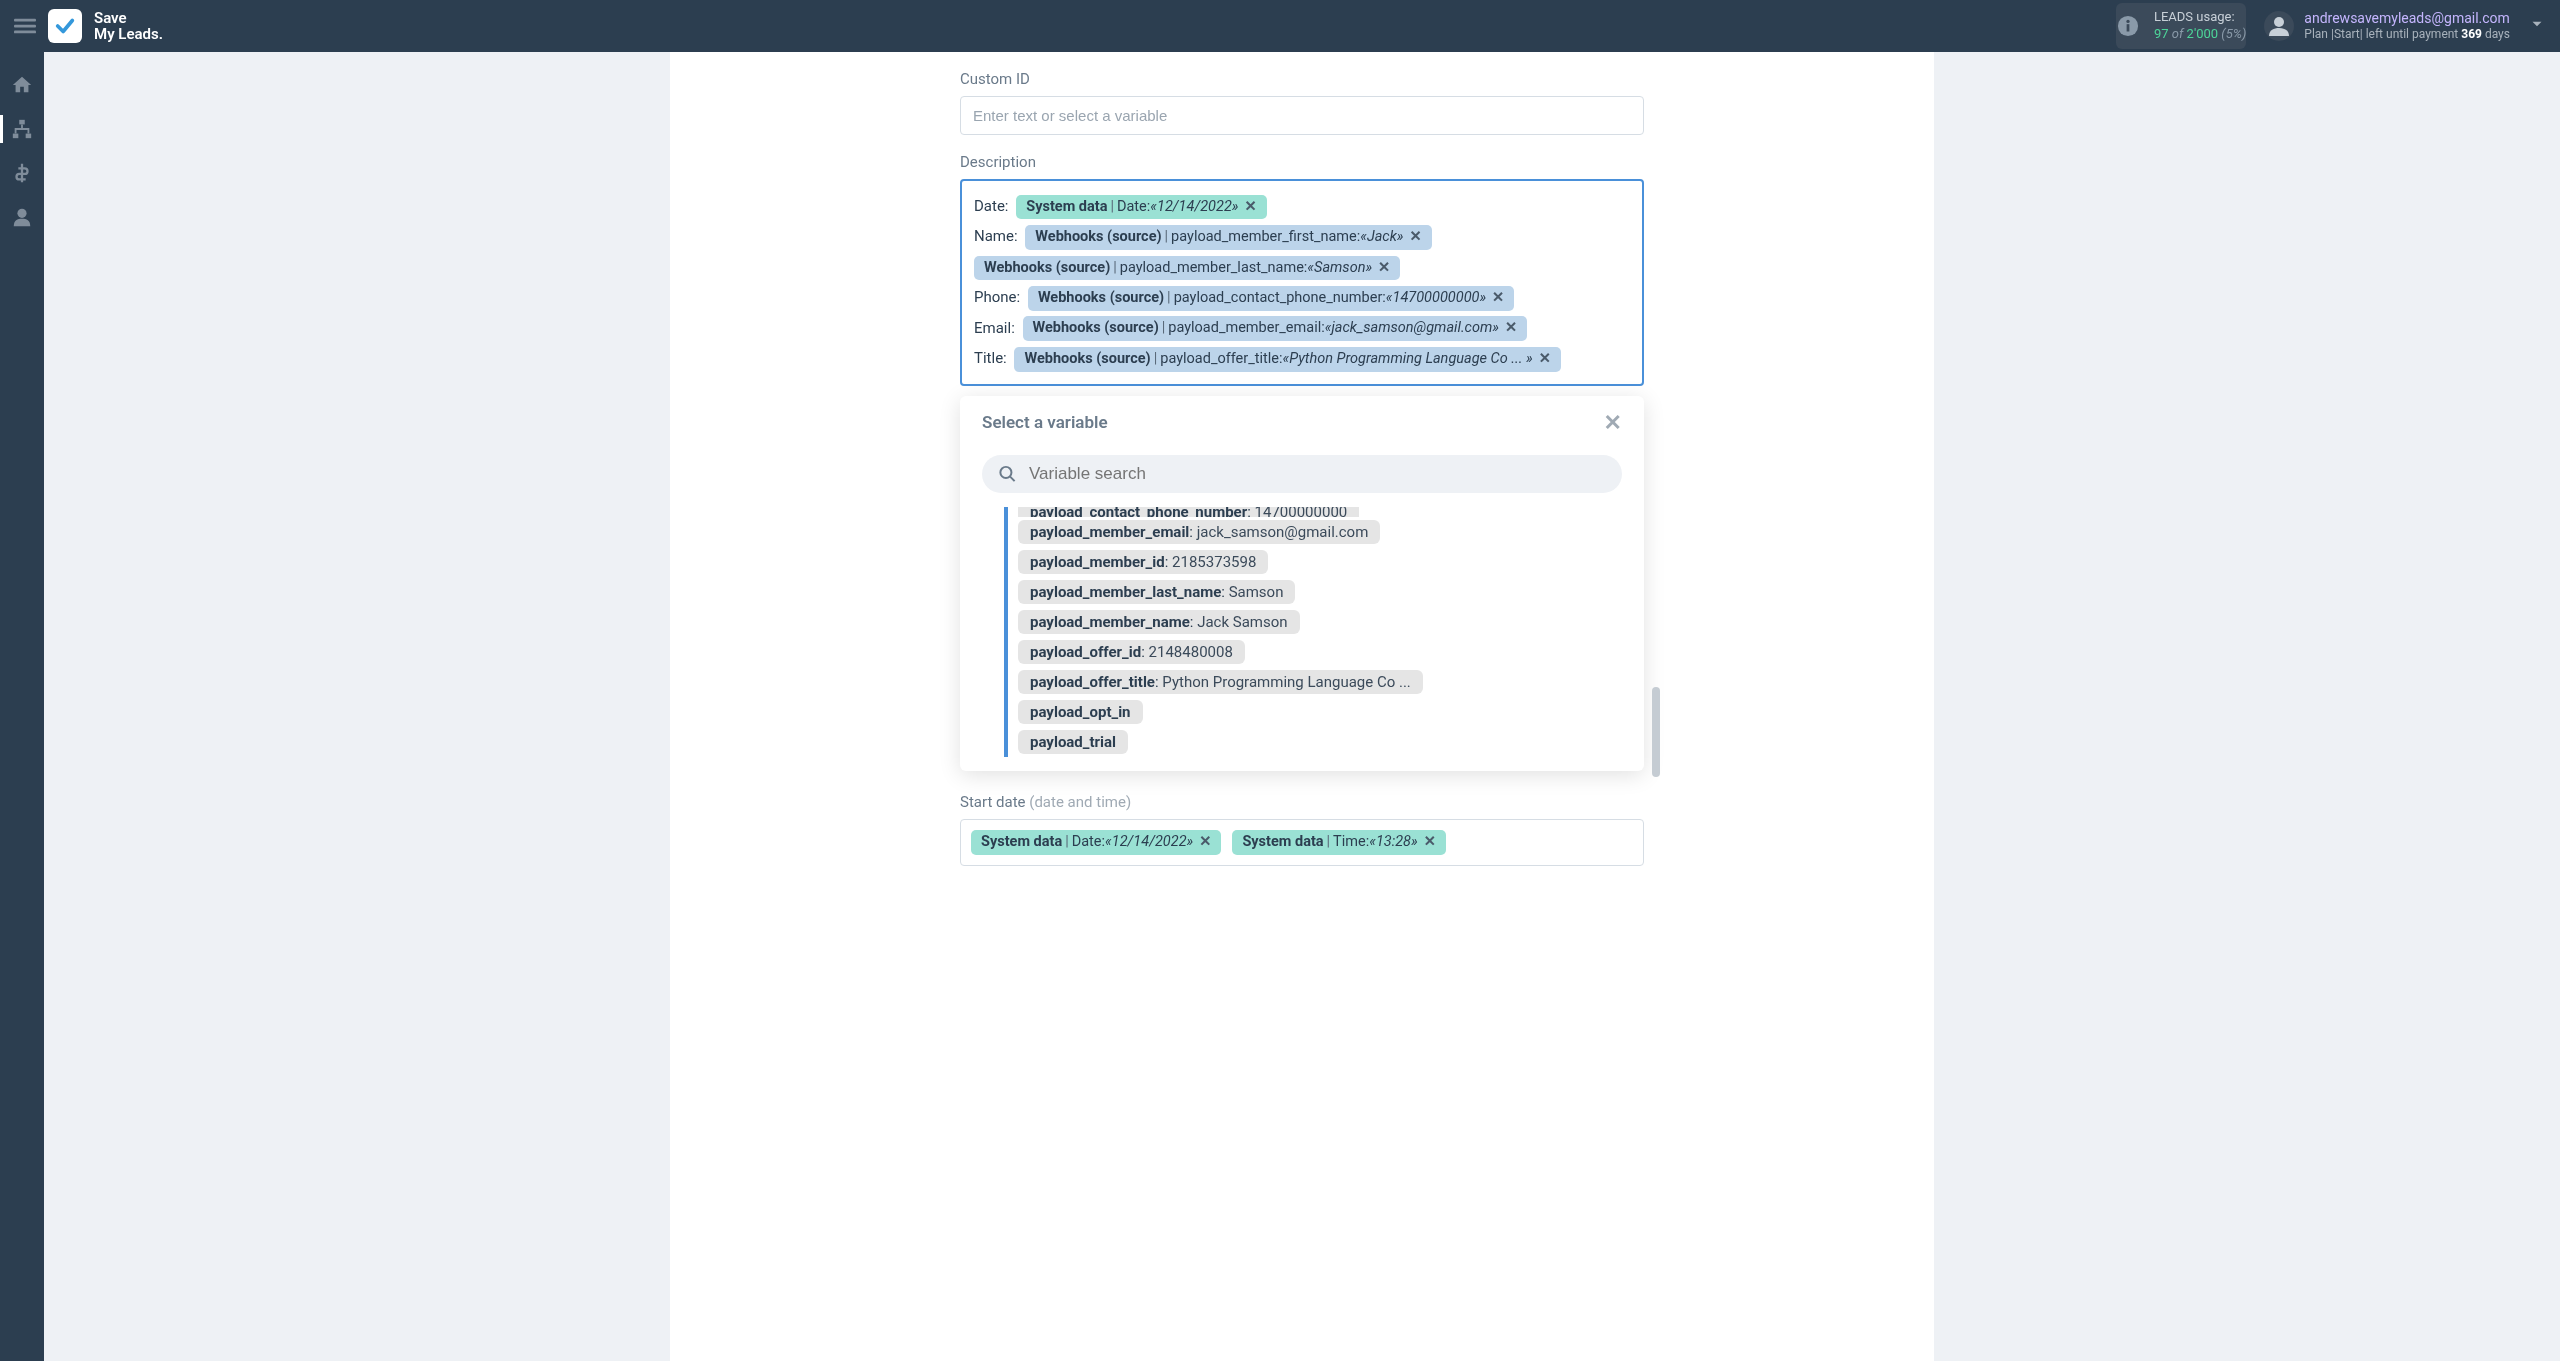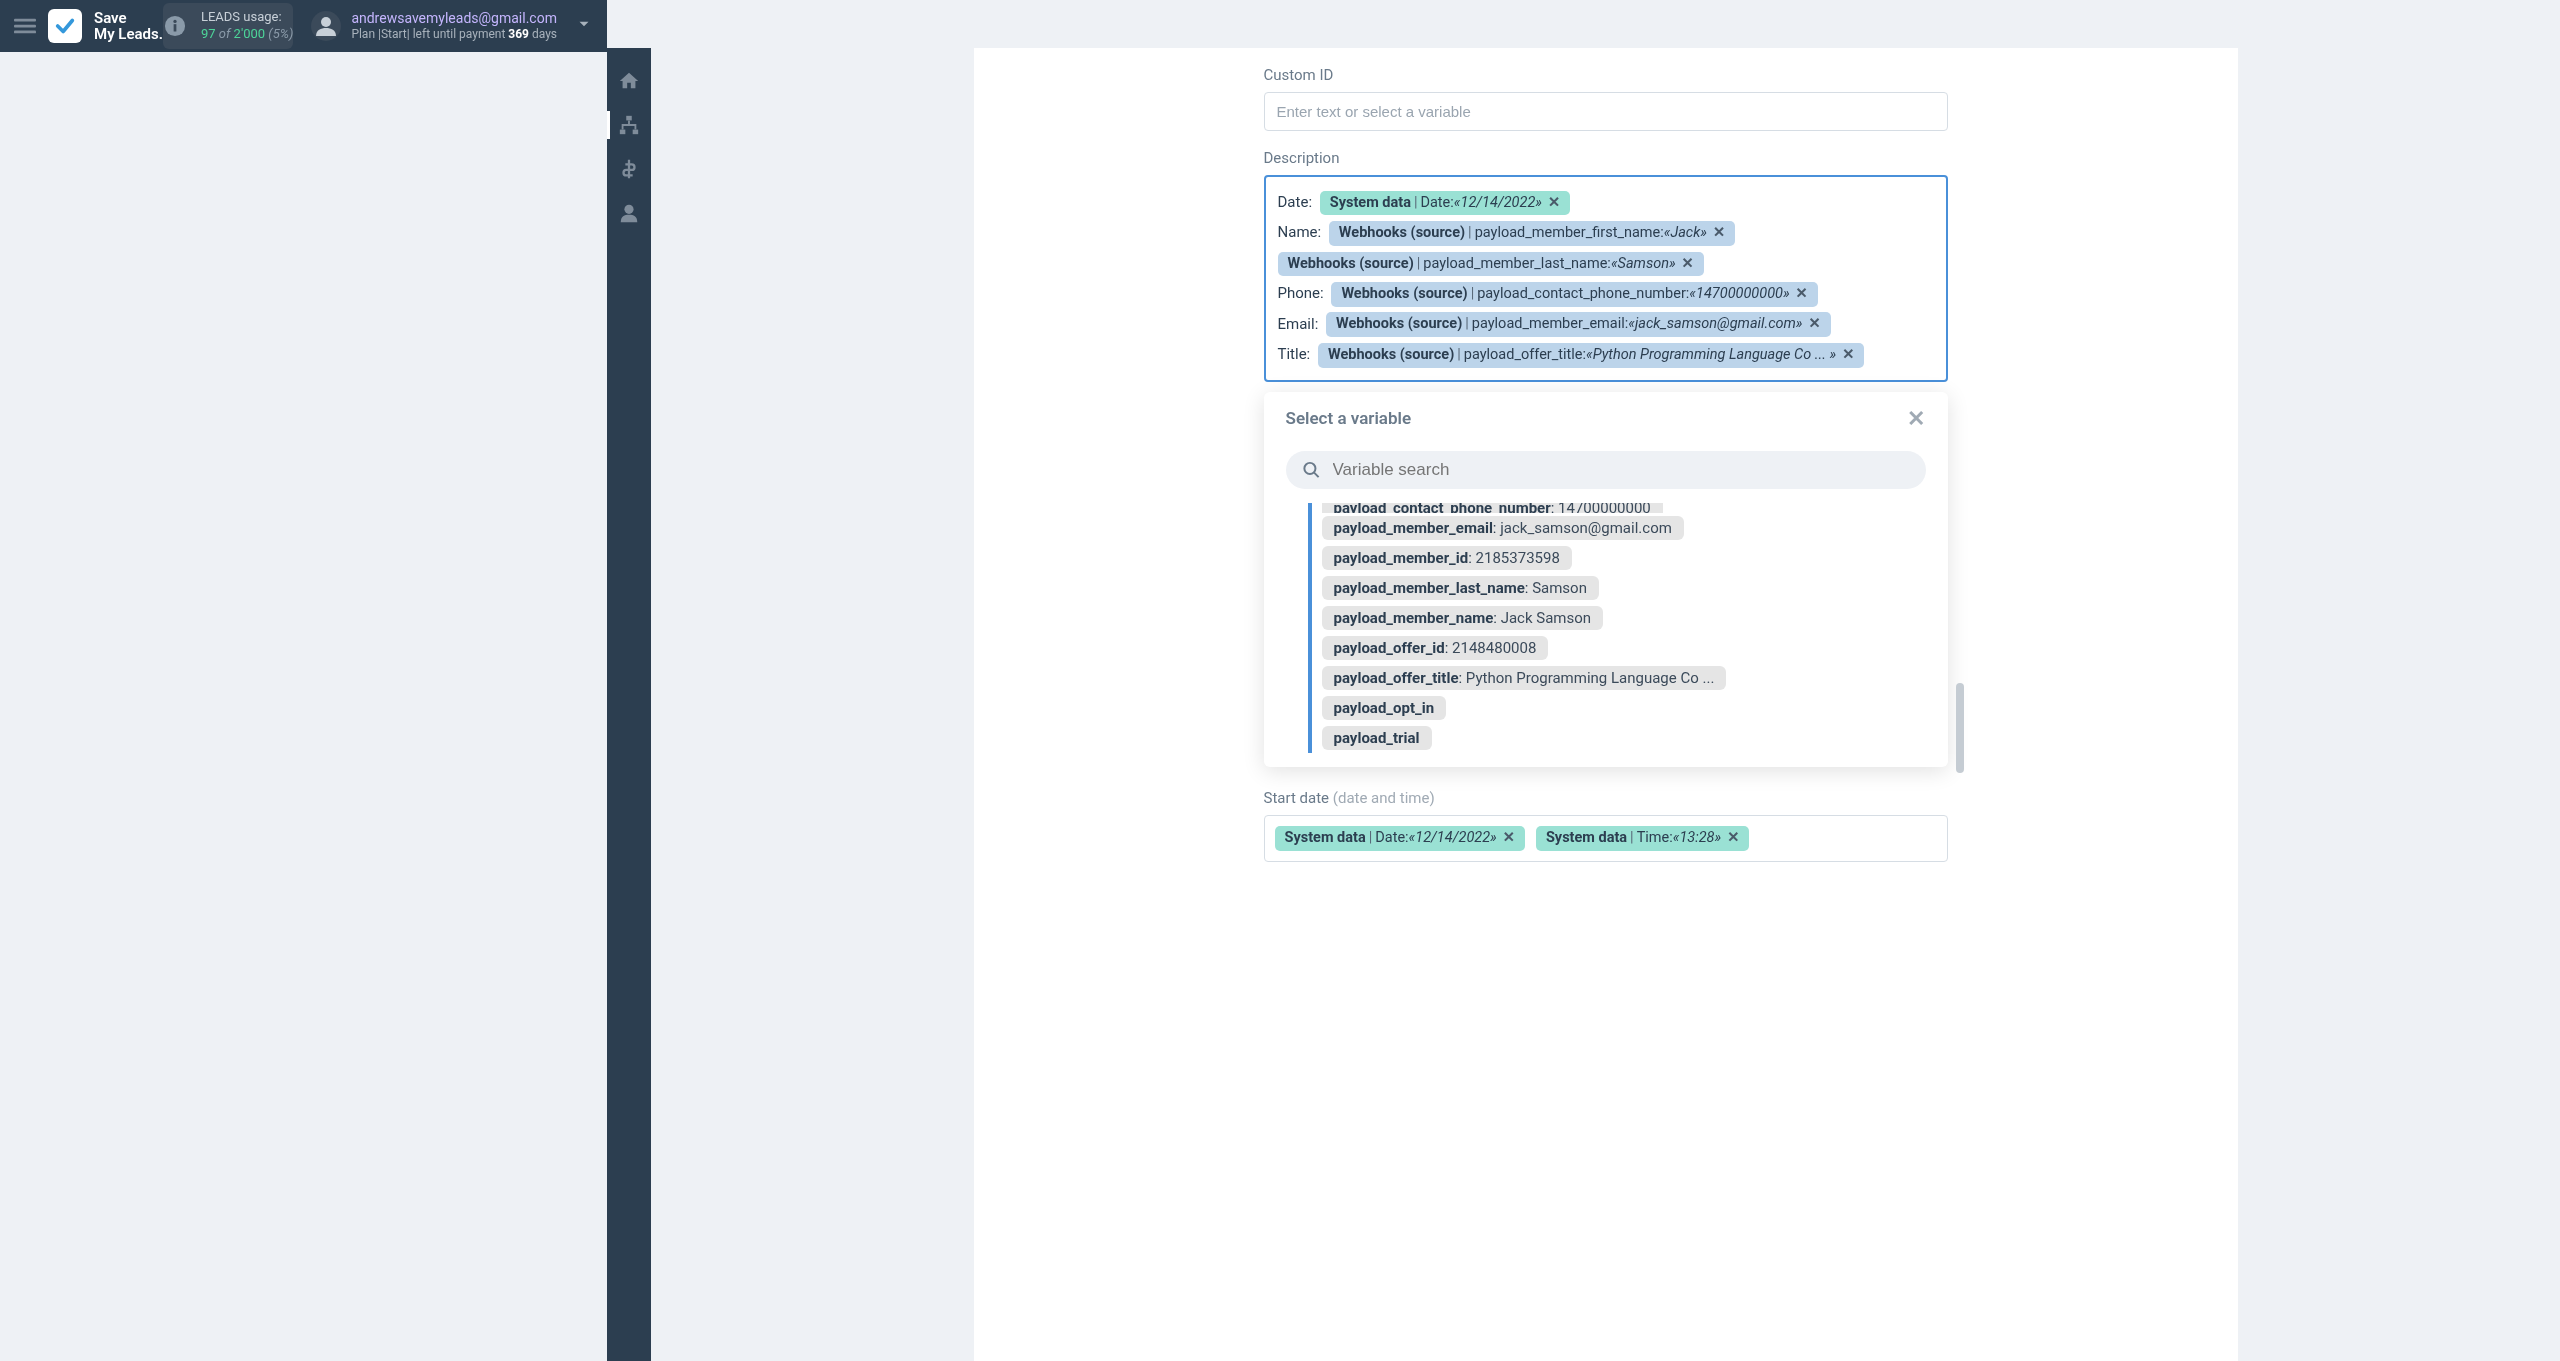--- a/index.html
+++ b/index.html
@@ -1,18 +1,18 @@
 <!DOCTYPE html>
 <html><head>
   <meta charset="utf-8">
   <style>
     * { margin: 0; padding: 0; box-sizing: border-box; }
     body { font-family: -apple-system, BlinkMacSystemFont, "Segoe UI", Roboto, sans-serif; background: #eef1f5; color: #2c3e50; overflow: hidden; }
     
-    .app { display: flex; height: 100vh; }
+    .app { display: flex; flex-direction: column; height: 100vh; }
     
     
     .header { background: #2c3e50; height: 52px; display: flex; align-items: center; justify-content: space-between; padding: 0 14px; }
     .header-left { display: flex; align-items: center; gap: 12px; }
     .hamburger { color: #7f8c9a; cursor: pointer; display: flex; }
     .hamburger svg { width: 22px; height: 22px; }
     .logo-box { width: 34px; height: 34px; background: #fff; border-radius: 6px; display: flex; align-items: center; justify-content: center; }
     .logo-box svg { width: 22px; height: 22px; }
     .brand-text { color: #fff; font-size: 15px; font-weight: 600; line-height: 1.1; }
     .brand-text span { display: block; }
@@ -27,21 +27,21 @@
     .usage-pct { color: #8a9aa9; font-style: italic; }
     .user-box { display: flex; align-items: center; gap: 10px; color: #fff; }
     .user-avatar { width: 30px; height: 30px; border-radius: 50%; background: #3b4a5a; display: flex; align-items: center; justify-content: center; color: #c8d0d8; }
     .user-text { font-size: 13px; line-height: 1.3; }
     .user-email { color: #c4b5fd; font-size: 14px; }
     .user-plan { color: #a8b2bc; font-size: 12px; }
     .user-plan b { color: #fff; }
     .chevron { color: #a8b2bc; cursor: pointer; }
     
     
-    .body { display: flex; flex: 1; overflow: hidden; margin-top: 48px; }
+    .body { display: flex; flex: 1; overflow: hidden; }
     .sidebar { width: 44px; background: #2c3e50; display: flex; flex-direction: column; align-items: center; padding-top: 22px; gap: 22px; }
     .sidebar-item { width: 22px; height: 22px; color: #7f8c9a; cursor: pointer; display: flex; align-items: center; justify-content: center; }
     .sidebar-item.active { position: relative; }
     .sidebar-item.active::before { content: ""; position: absolute; left: -11px; width: 3px; height: 28px; background: #fff; }
     
     .content { flex: 1; background: #eef1f5; overflow: auto; display: flex; justify-content: center; }
     .card { background: #fff; width: 1264px; padding: 0 290px 60px 290px; position: relative; }
     
     .field-label { color: #6a7a8a; font-size: 15px; margin-bottom: 8px; margin-top: 18px; }
     .field-label-ext { color: #a0aab4; }

